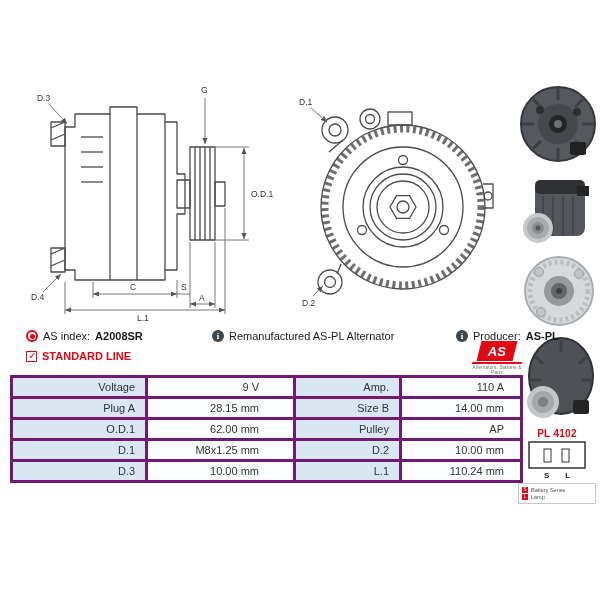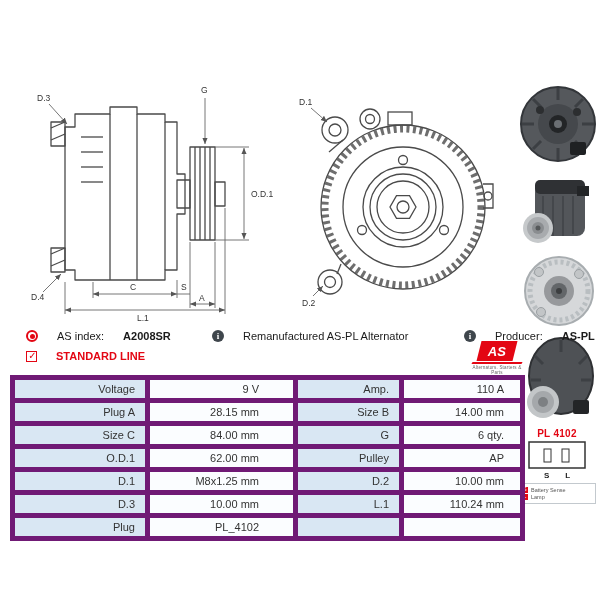--- a/index.html
+++ b/index.html
@@ -22,24 +22,24 @@
   .plug{position:absolute;left:518px;top:428px;width:78px;text-align:center;}
   .plug-name{color:#e30613;font-weight:bold;font-size:10px;margin-bottom:2px;letter-spacing:0.3px;}
   .plug-svg{display:block;margin:0 auto;}
   .plug-pins{display:flex;justify-content:center;gap:16px;font-size:8px;font-weight:bold;color:#222;margin:2px 0 3px 0;}
   .plug-legend{border:1px solid #c3c9ce;padding:2px 3px;text-align:left;background:#fff;}
   .legend-row{display:flex;align-items:center;gap:3px;margin:1px 0;}
   .legend-pin{display:inline-block;min-width:6px;height:6px;background:#e30613;color:#fff;font-size:4.5px;line-height:6px;text-align:center;}
   .legend-desc{font-size:5.5px;color:#555;}
 
   
-  .info-item{position:absolute;font-size:11px;white-space:nowrap;color:#1a1a1a;display:flex;align-items:center;gap:19px;padding-left:16px;}
+  .info-item{position:absolute;font-size:11px;white-space:nowrap;color:#1a1a1a;display:flex;align-items:center;gap:5px;padding-left:16px;}
   .i1{left:10px;top:330px;}
   .i2{left:196px;top:330px;}
-  .i3{left:440px;top:330px;margin-left:8px;}
+  .i3{left:440px;top:330px;}
   .i4{left:10px;top:350px;}
   .i5{left:196px;top:350px;}
   .b{font-weight:bold;}
   .red-text{color:#e30613;font-weight:bold;}
   .green-text{color:#2f9e44;font-weight:bold;}
 
   .ic-info{display:inline-block;width:12px;height:12px;border-radius:50%;background:#3f464c;position:relative;flex:0 0 auto;}
   .ic-info::after{content:"i";position:absolute;left:0;top:0;width:12px;height:12px;color:#fff;font-size:9px;line-height:12px;text-align:center;font-weight:bold;font-family:"Liberation Serif",serif;}
   .ic-target{display:inline-block;width:12px;height:12px;border-radius:50%;border:2px solid #e30613;position:relative;box-sizing:border-box;flex:0 0 auto;}
   .ic-target::after{content:"";position:absolute;left:1.5px;top:1.5px;width:5px;height:5px;border-radius:50%;background:#e30613;}
@@ -48,21 +48,21 @@
 
   
   .as-logo{position:absolute;left:468px;top:341px;width:58px;text-align:center;}
   .as-flag{display:inline-block;background:#e30613;transform:skewX(-14deg);padding:1px 9px;}
   .as-abbr{display:inline-block;transform:skewX(14deg);color:#fff;font-weight:bold;font-style:italic;font-size:13px;line-height:14px;}
   .as-line{height:2px;background:#e30613;margin:1px 4px 1px 4px;transform:skewX(-30deg);}
   .as-tagline{font-size:4.5px;color:#666;letter-spacing:0.2px;}
 
   
   .spec{position:absolute;left:10px;top:375px;width:510px;border-collapse:collapse;table-layout:fixed;font-size:11px;color:#333;}
-  .spec td{height:18px;border:5px solid #701a75;padding:0 8px;overflow:hidden;white-space:nowrap;margin-top:36px;}
+  .spec td{height:18px;border:3px solid #701a75;padding:0 8px;overflow:hidden;white-space:nowrap;margin-top:36px;}
   .spec .lbl{background:#d9e7f3;text-align:right;padding-right:10px;}
   .spec .val{background:#fbfdff;text-align:right;}
   .spec .v1{padding-right:34px;}
   .spec .v2{padding-right:16px;}
   .c1{width:135px;} .c2{width:148px;} .c3{width:106px;} .c4{width:121px;}
 </style>
 </head>
 <body>
 
 <div class="page">
@@ -299,45 +299,33 @@
         <td class="lbl">Amp.</td>
         <td class="val v2">110 A</td>
       </tr>
       <tr>
         <td class="lbl">Plug A</td>
         <td class="val v1">28.15 mm</td>
         <td class="lbl">Size B</td>
         <td class="val v2">14.00 mm</td>
       </tr>
       <tr>
-        <td class="lbl">Size C</td>
-        <td class="val v1">84.00 mm</td>
-        <td class="lbl">G</td>
-        <td class="val v2">6 qty.</td>
-      </tr>
-      <tr>
         <td class="lbl">O.D.1</td>
         <td class="val v1">62.00 mm</td>
         <td class="lbl">Pulley</td>
         <td class="val v2">AP</td>
       </tr>
       <tr>
         <td class="lbl">D.1</td>
         <td class="val v1">M8x1.25 mm</td>
         <td class="lbl">D.2</td>
         <td class="val v2">10.00 mm</td>
       </tr>
       <tr>
         <td class="lbl">D.3</td>
         <td class="val v1">10.00 mm</td>
         <td class="lbl">L.1</td>
         <td class="val v2">110.24 mm</td>
       </tr>
-      <tr>
-        <td class="lbl">Plug</td>
-        <td class="val v1">PL_4102</td>
-        <td class="lbl"></td>
-        <td class="val v2"></td>
-      </tr>
     </tbody>
   </table>
 
 </div>
 
 </body></html>

